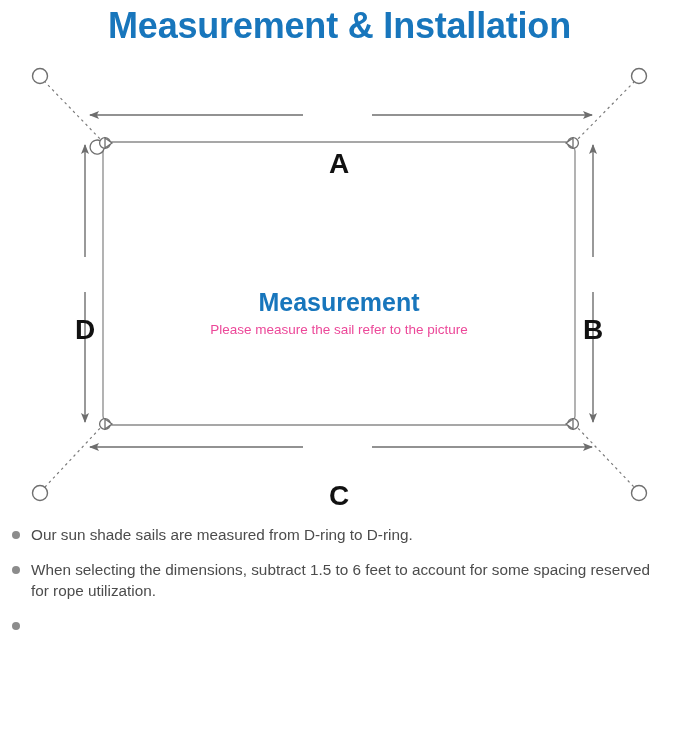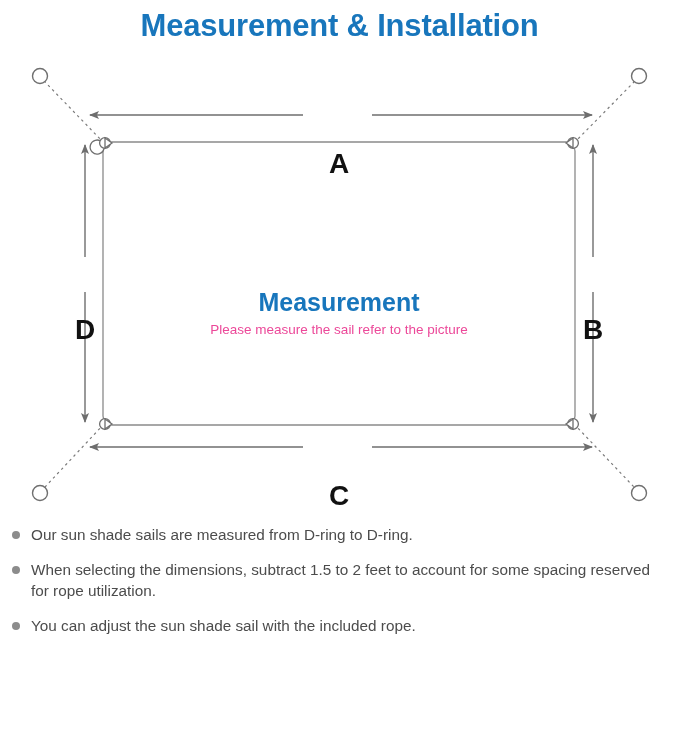--- a/index.html
+++ b/index.html
@@ -16,21 +16,21 @@
     -webkit-font-smoothing: antialiased;
   }
 
   
   #page-title {
     position: absolute;
     left: 0;
     top: 6px;
     width: 679px;
     text-align: center;
-    font-size: 31px;
+    font-size: 36px;
     font-weight: bold;
     color: #1876bc;
     letter-spacing: -0.2px;
     line-height: 40px;
   }
 
   
   #diagram {
     position: absolute;
     left: 0;
@@ -192,19 +192,18 @@
   <div class="dim-letter" id="dim-d">D</div>
 </div>
 
 <div id="notes">
   <div class="note-item">
     <span class="note-bullet"></span>
     <span>Our sun shade sails are measured from D-ring to D-ring.</span>
   </div>
   <div class="note-item">
     <span class="note-bullet"></span>
-    <span>When selecting the dimensions, subtract 1.5 to 2 feet to account for some spacing reserved for rope utilization.</span>
+    <span>When selecting the dimensions, subtract 1.5 to 6 feet to account for some spacing reserved for rope utilization.</span>
   </div>
   <div class="note-item">
     <span class="note-bullet"></span>
-    <span>You can adjust the sun shade sail with the included rope.</span>
   </div>
 </div>
 
 </body></html>

